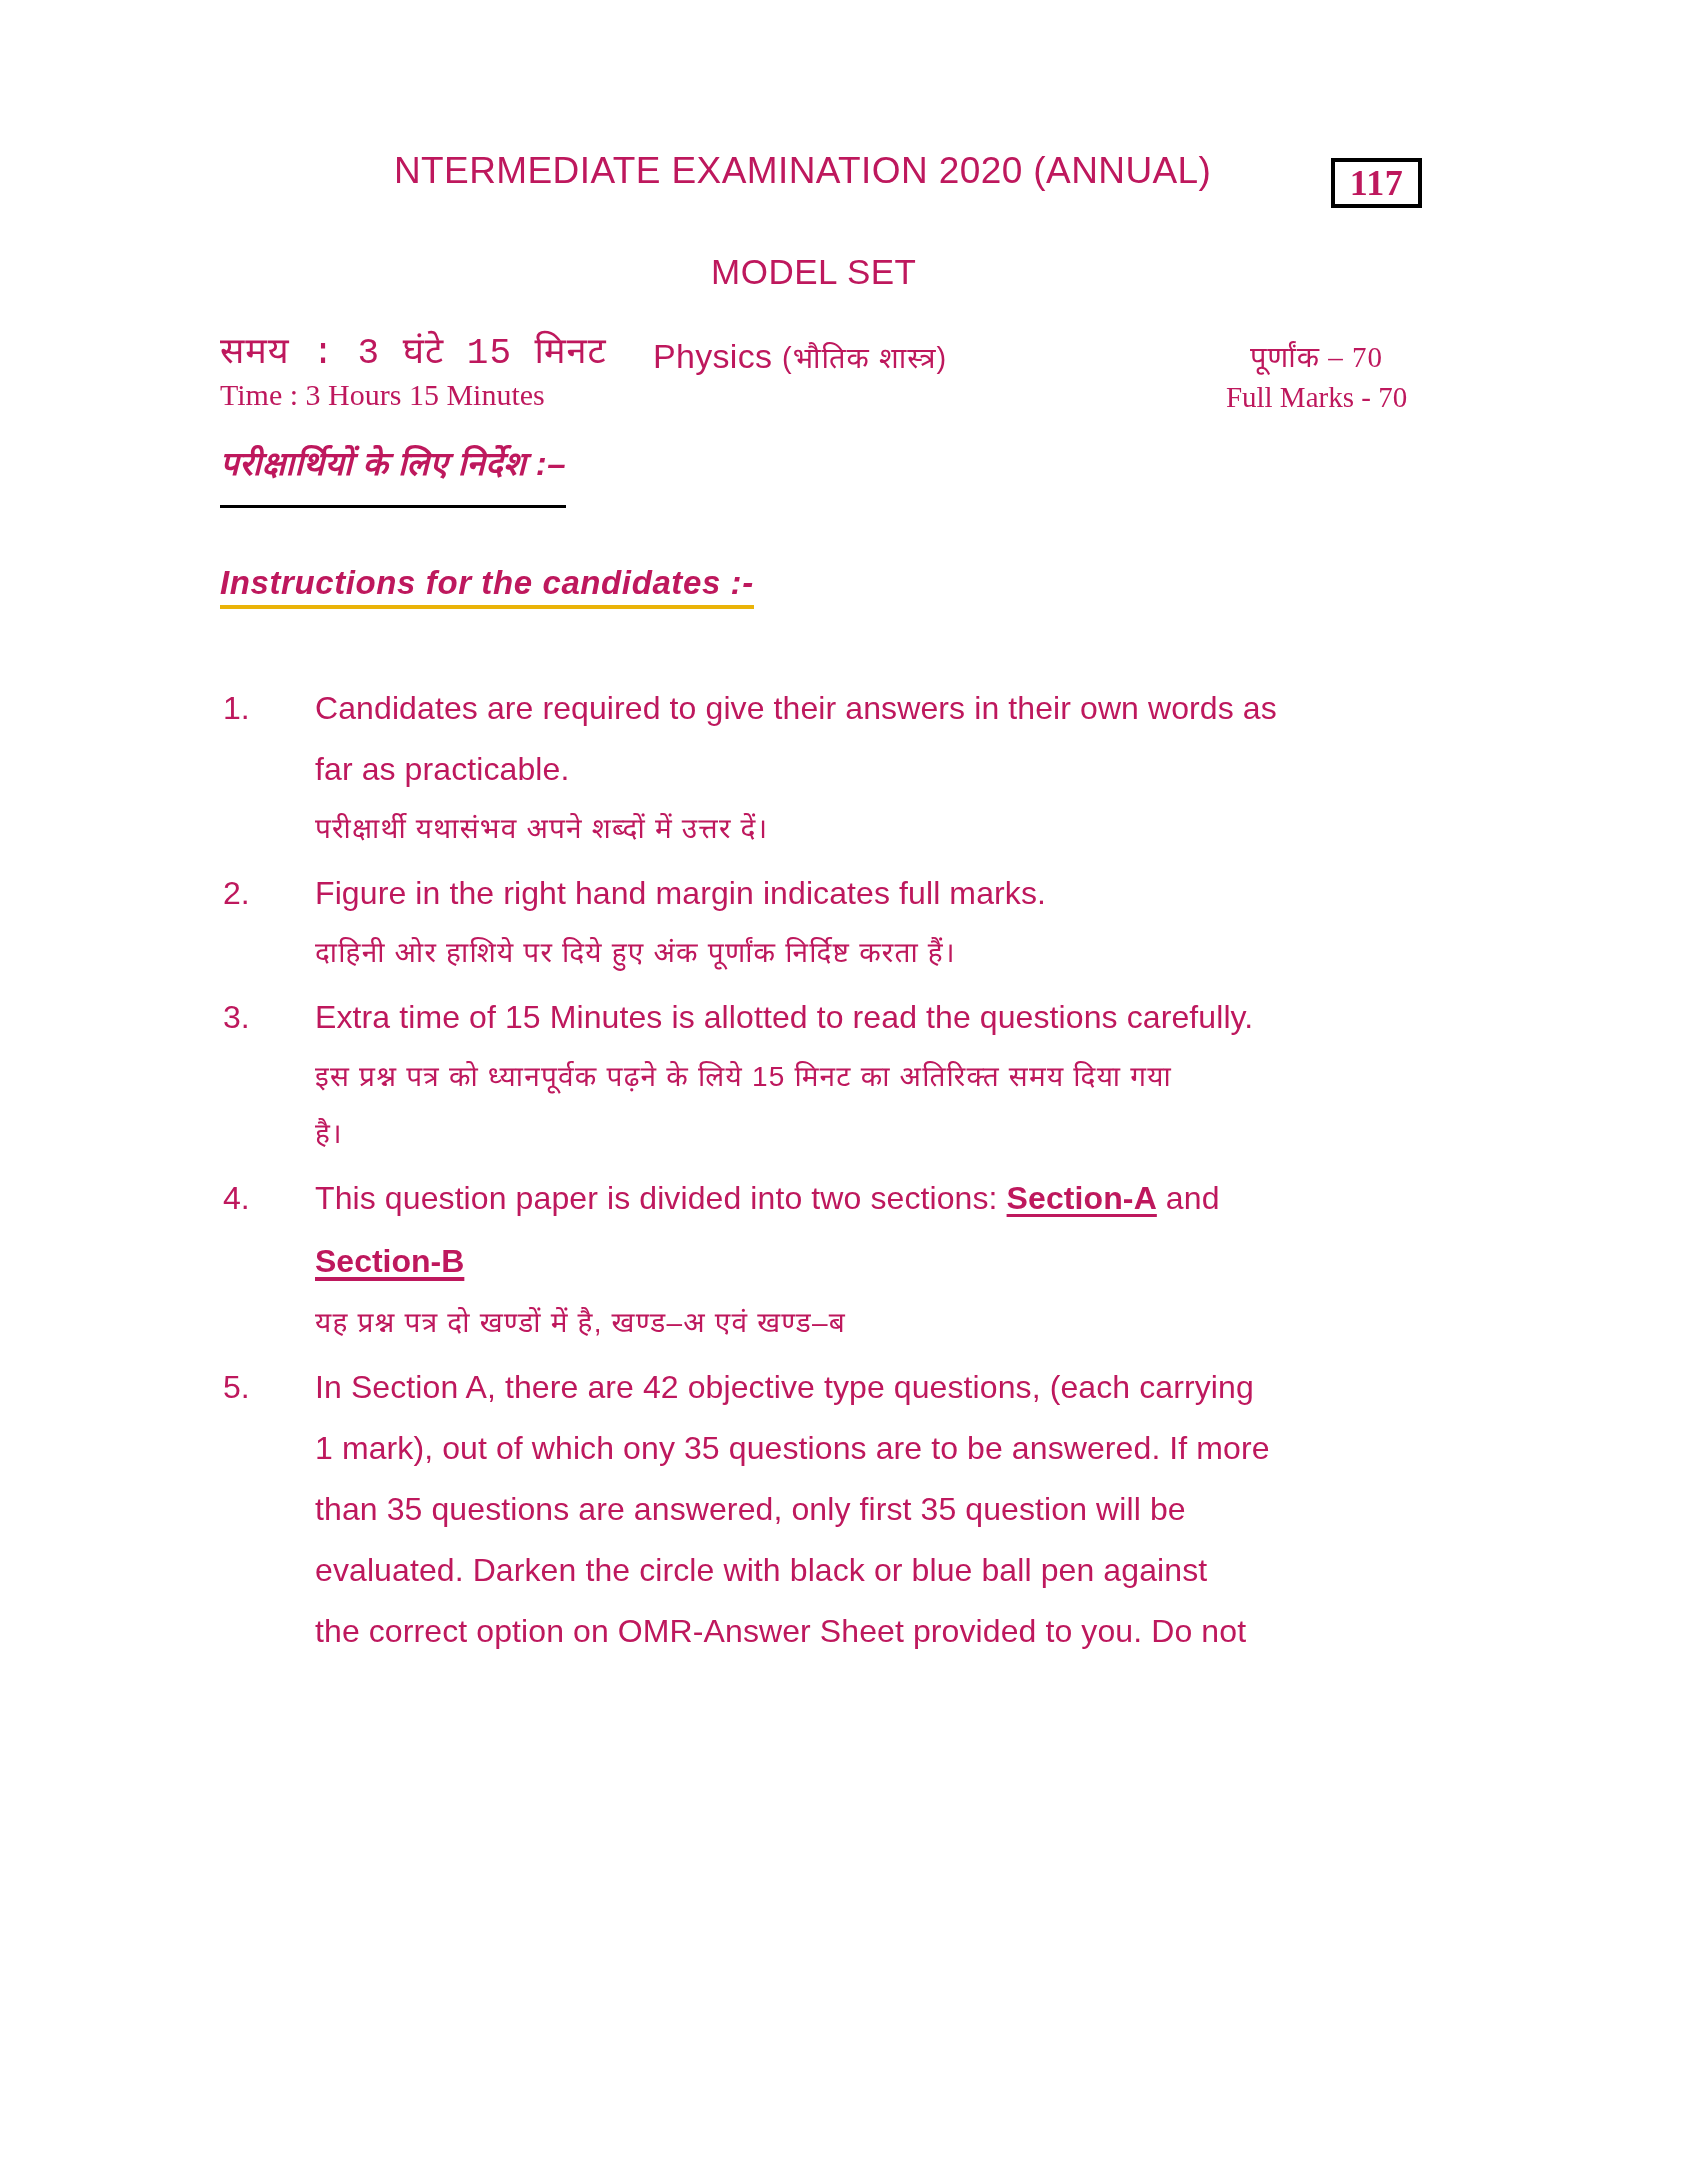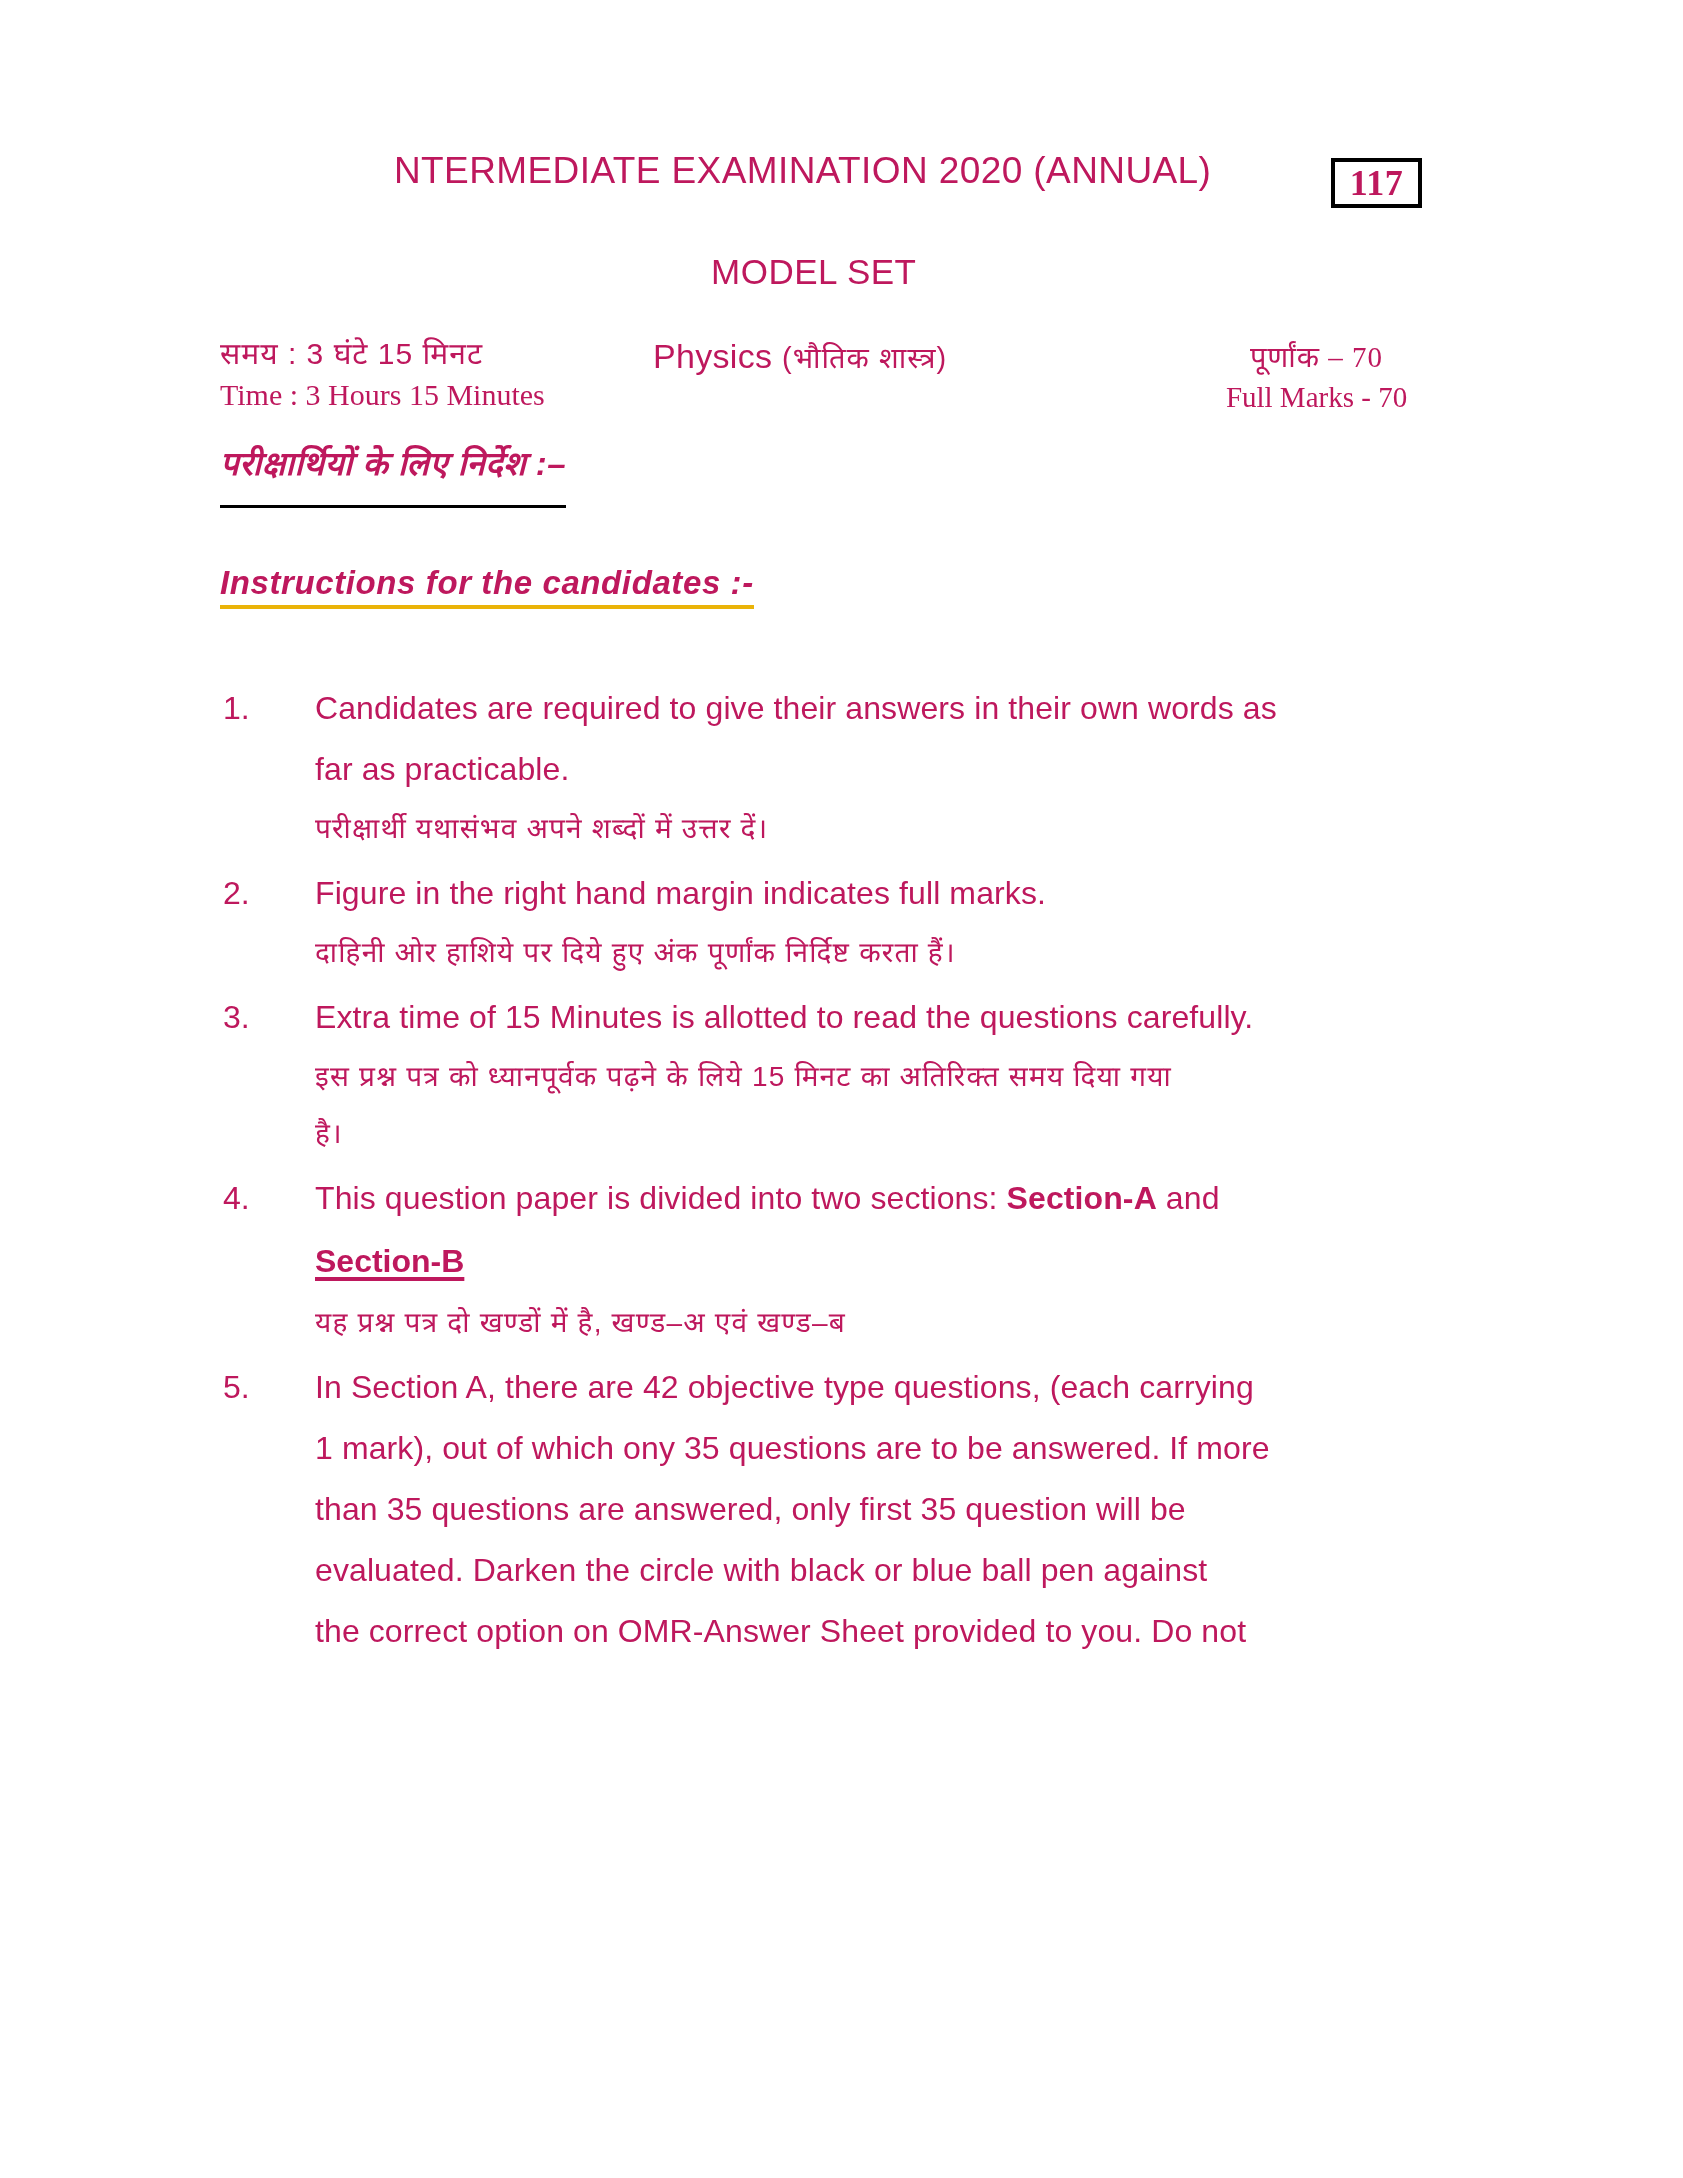--- a/index.html
+++ b/index.html
@@ -71,23 +71,24 @@
   }
 
   
   .time-block {
     position: absolute;
     left: 220px;
     top: 333px;
     white-space: nowrap;
   }
   .time-hi {
-    font-size: 30px;
+    font-size: 36px;
     line-height: 42px;
     letter-spacing: 1px;
+    font-family: Liberation Mono, monospace;
   }
   .time-en {
     font-family: "Liberation Serif", serif;
     font-size: 30px;
     line-height: 40px;
   }
 
   .subject-block {
     position: absolute;
     left: 653px;
@@ -185,20 +186,21 @@
 
   .line-hi {
     font-size: 28px;
     line-height: 57px;
     white-space: nowrap;
     letter-spacing: 1.2px;
   }
 
   .sec-ref {
     font-weight: 700;
+    text-decoration: underline;
     text-decoration-thickness: 3px;
     text-underline-offset: 5px;
   }
 
   .sec-standalone {
     font-size: 32px;
     line-height: 65px;
     font-weight: 700;
     text-decoration: underline;
     text-decoration-thickness: 4px;

